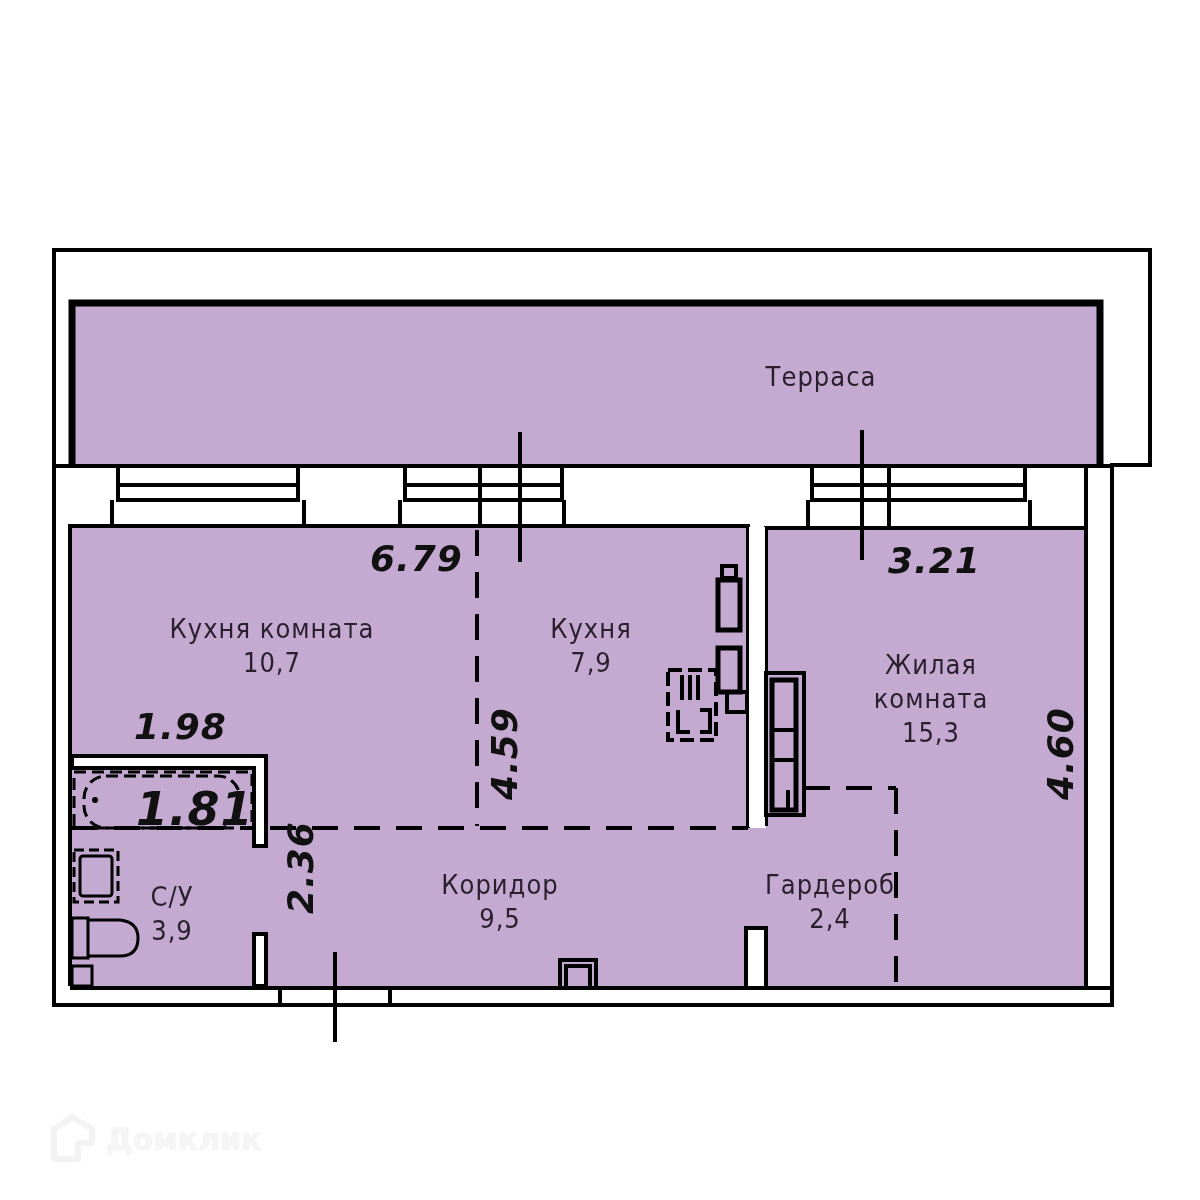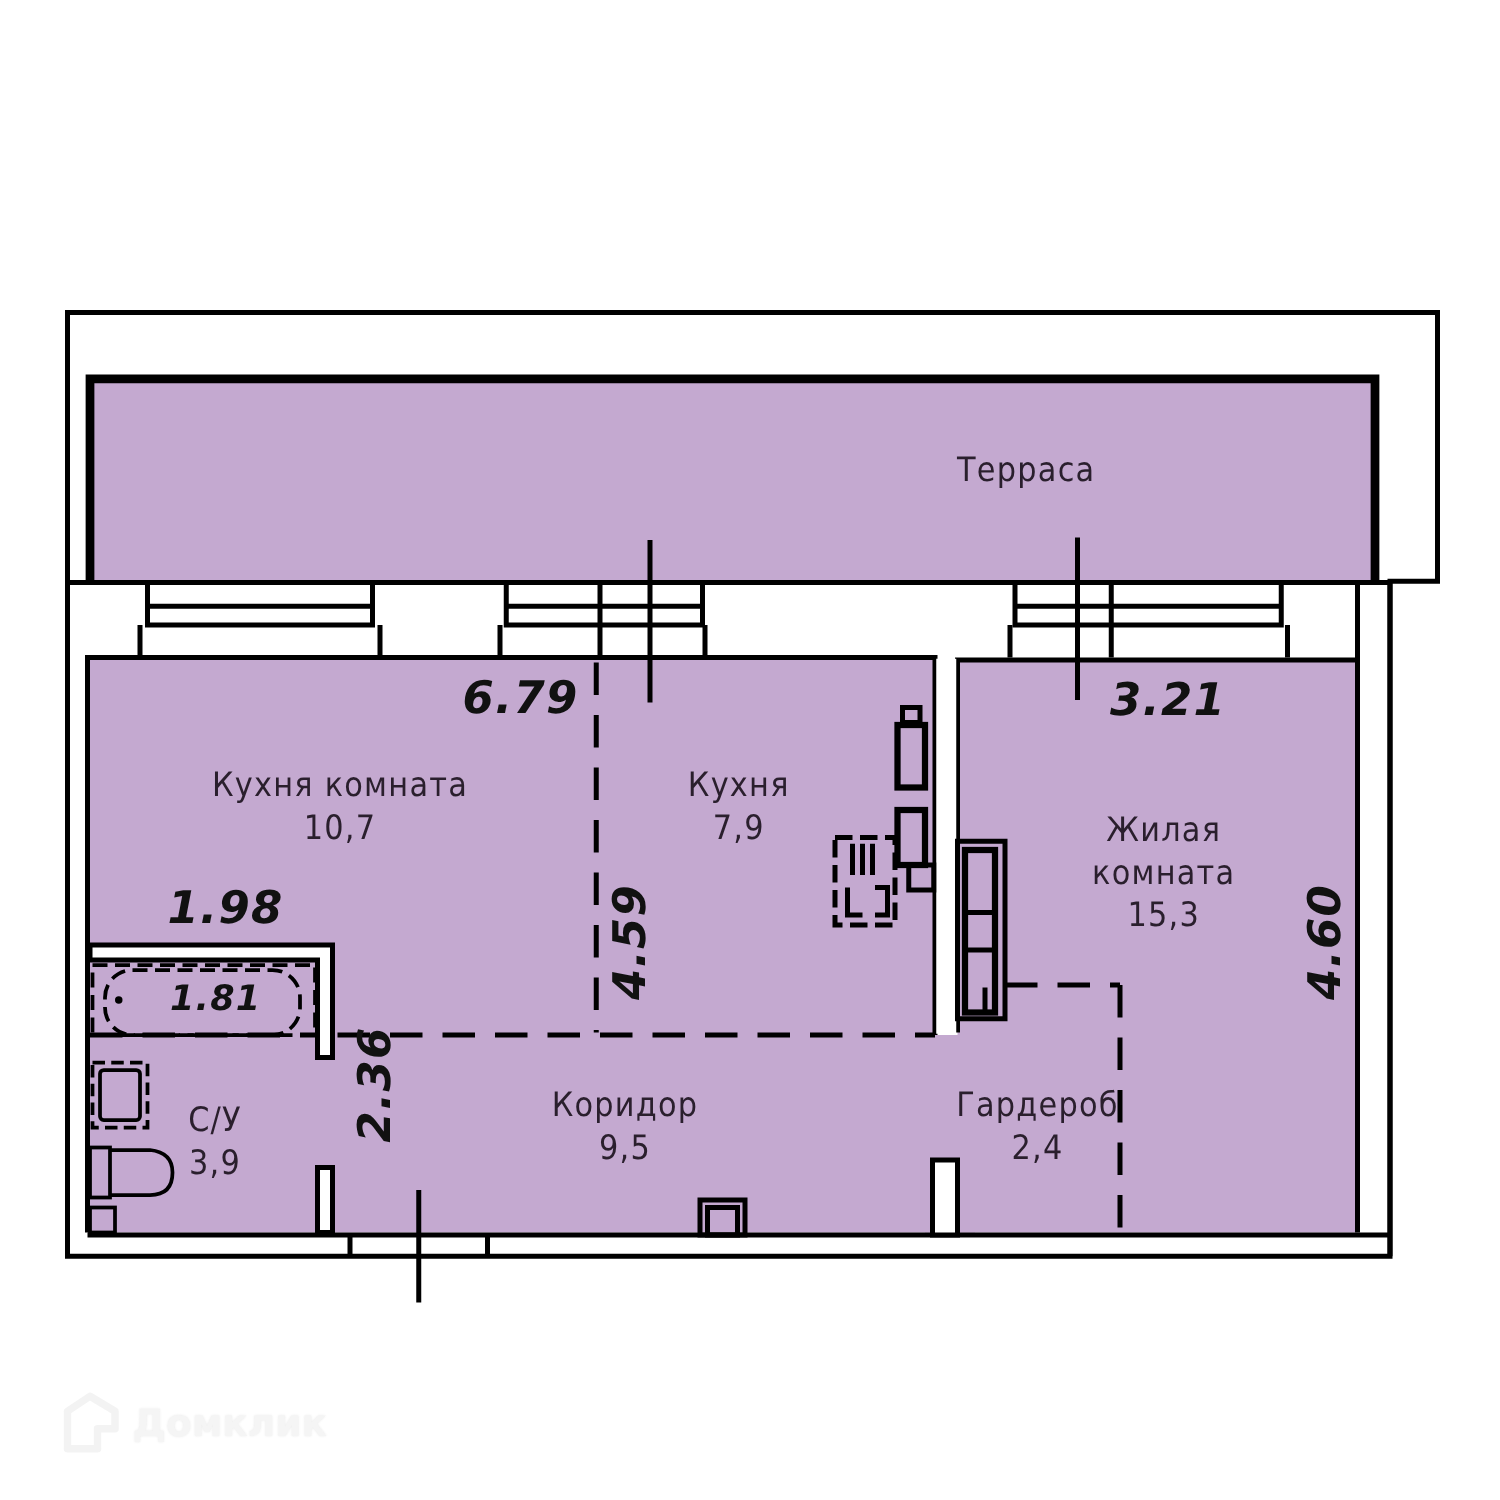--- a/index.html
+++ b/index.html
@@ -153,21 +153,21 @@
 </div>
 
 <div class="lbl" style="left:830px; top:868px;">
   <div>Гардероб</div>
   <div>2,4</div>
 </div>
 
 <div class="dim" style="left:370px; top:538px;">6.79</div>
 <div class="dim" style="left:888px; top:540px;">3.21</div>
 <div class="dim" style="left:134px; top:706px;">1.98</div>
-<div class="dim" style="left:136px; top:782px; font-size:28px;">1.81</div>
+<div class="dim" style="left:136px; top:782px; font-size:46px;">1.81</div>
 <div class="dim v" style="left:484px; top:800px;">4.59</div>
 <div class="dim v" style="left:1040px; top:800px;">4.60</div>
 <div class="dim v" style="left:280px; top:914px;">2.36</div>
 
 <div class="logo">
   <svg width="48" height="52" viewBox="0 0 48 52">
     <path d="M24 4 L44 16 L44 30 L30 30 L30 46 L6 46 L6 16 Z" fill="none" stroke="#f2f2f2" stroke-width="6" stroke-linejoin="round"></path>
   </svg>
   <span class="logo-text">Домклик</span>
 </div>

